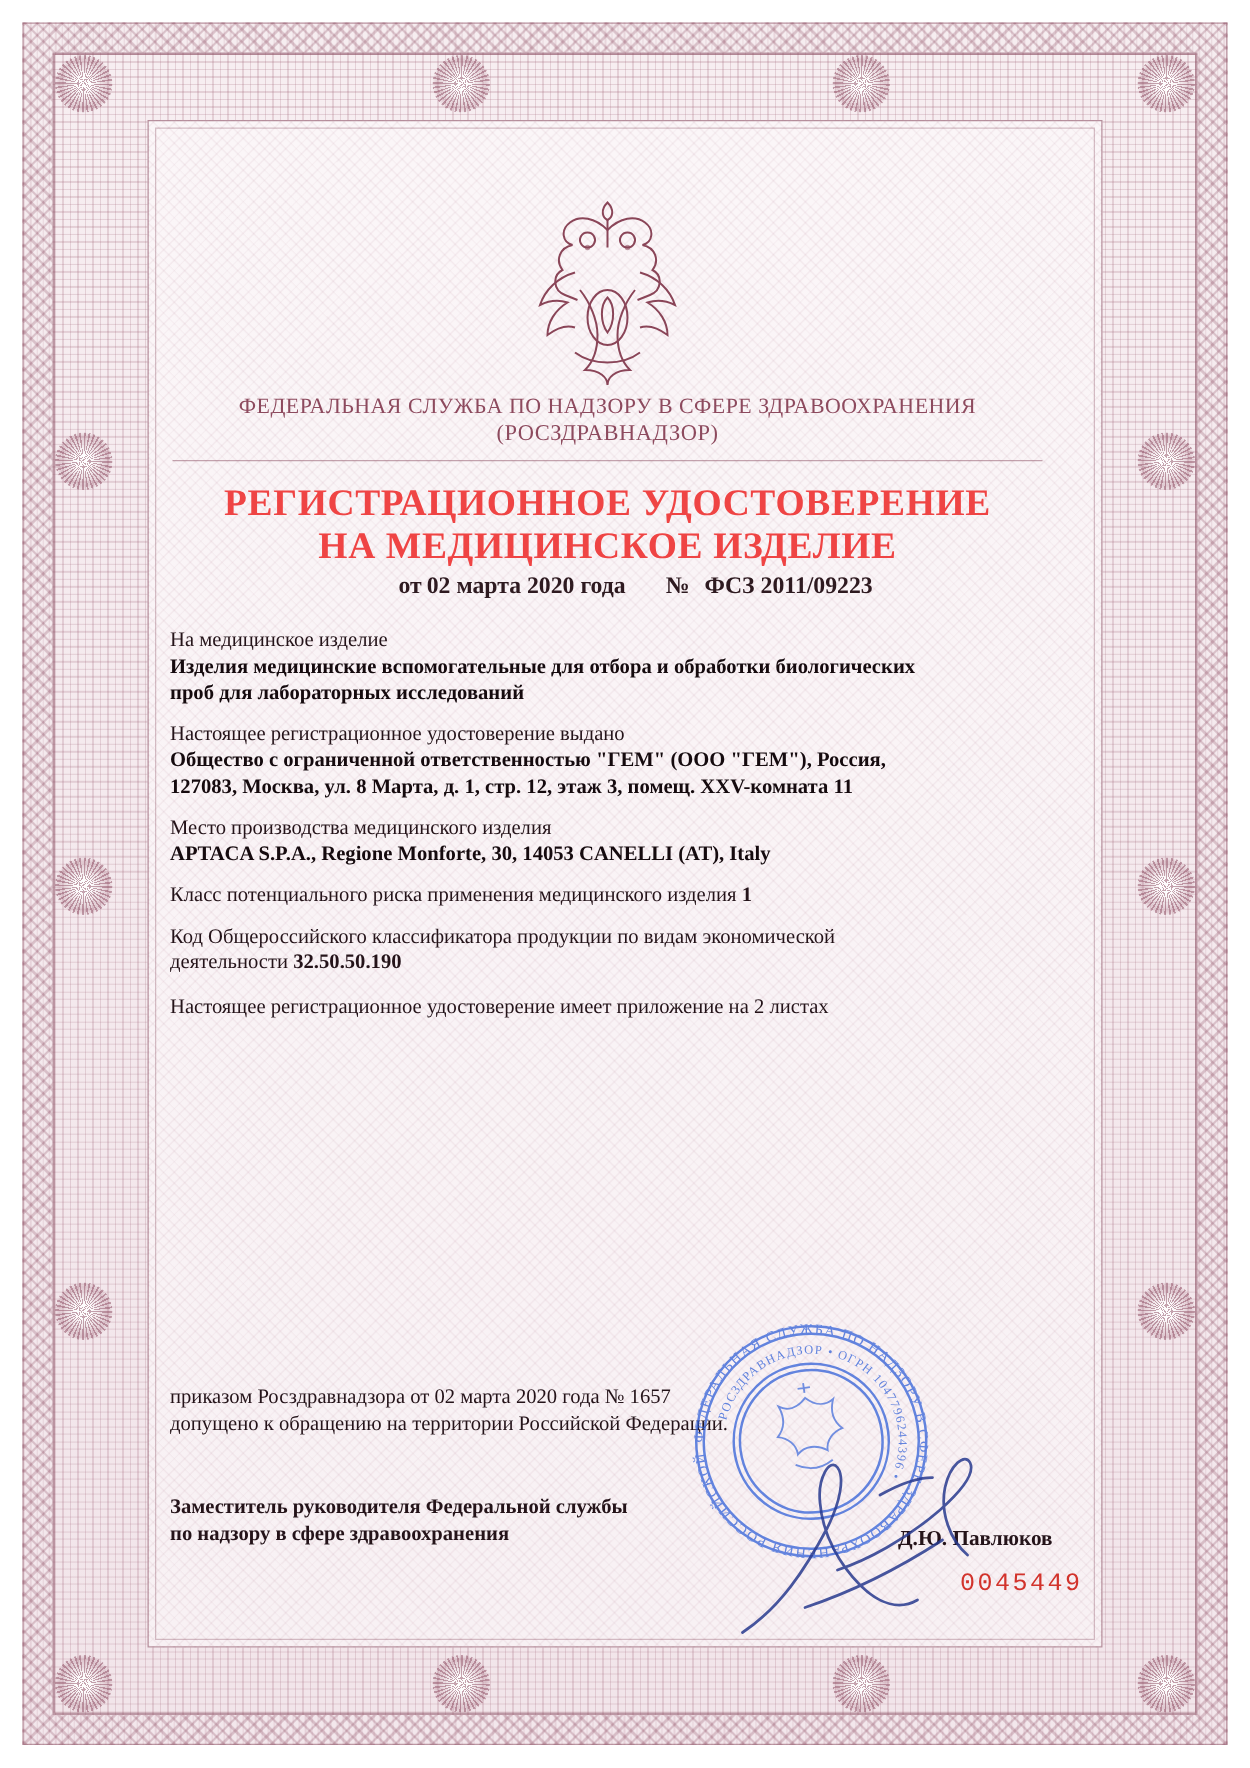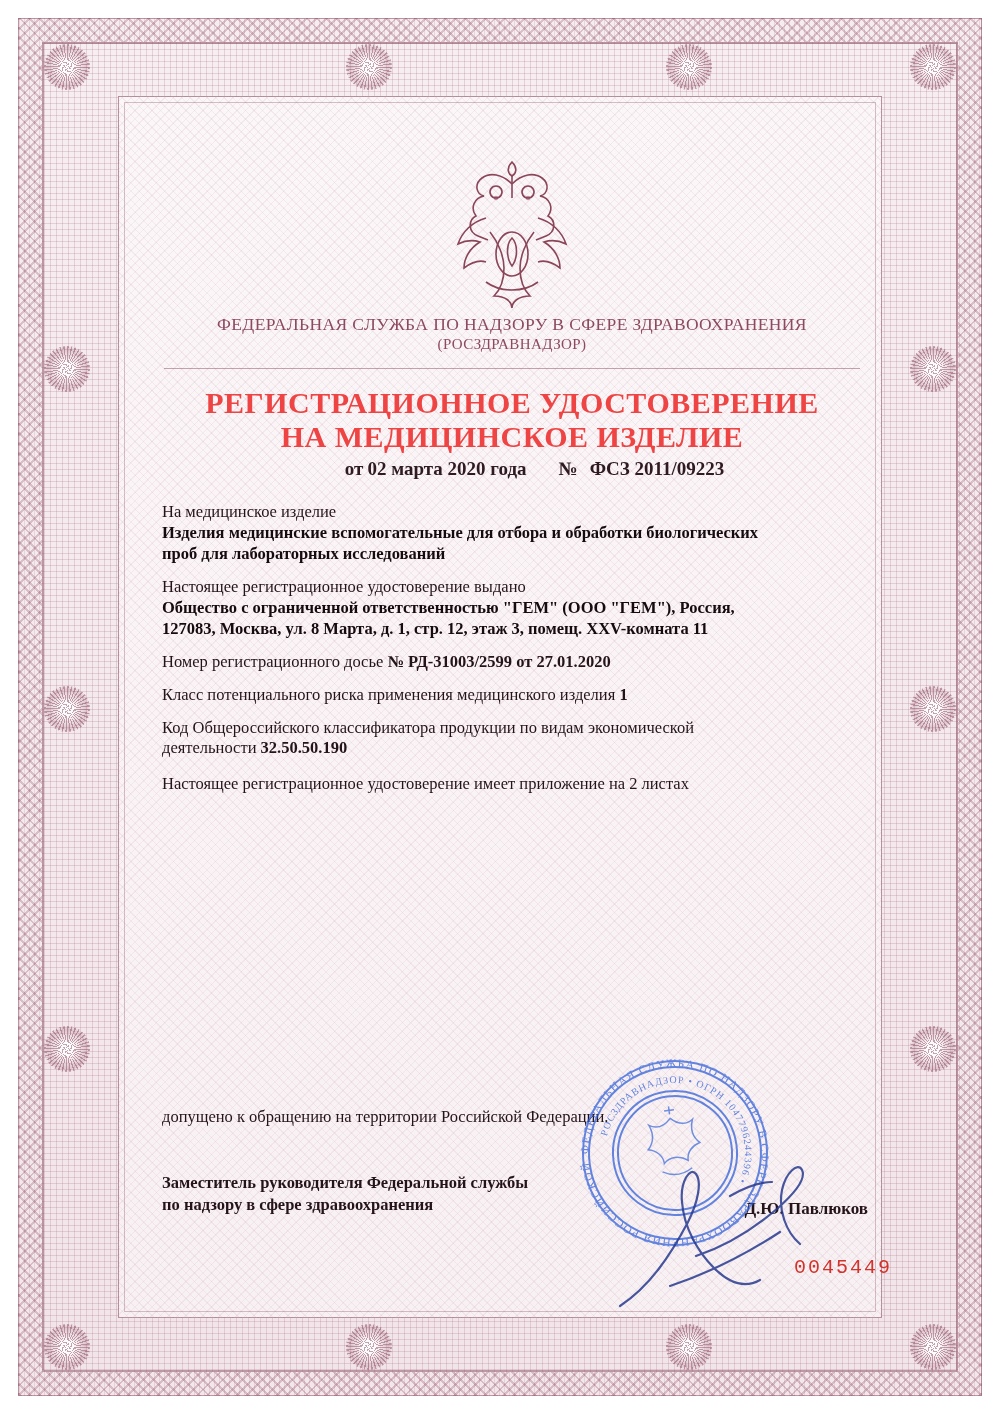--- a/index.html
+++ b/index.html
@@ -70,21 +70,21 @@
   .inner-frame:after {
     content: "";
     position: absolute;
     left: 5px; top: 5px; right: 5px; bottom: 5px;
     border: 1px solid rgba(140,80,100,0.35);
   }
 
   
   .content {
     position: absolute;
-    left: 130px; top: 96px;
+    left: 104px; top: 96px;
     width: 764px; height: 912px;
   }
 
   .emblem {
     position: absolute;
     left: 50%;
     transform: translateX(-50%);
     top: 62px;
     width: 140px;
     height: 150px;
@@ -92,21 +92,21 @@
 
   .org-line {
     position: absolute;
     left: 0; right: 0;
     text-align: center;
     color: #8d4a5e;
     font-variant: small-caps;
     letter-spacing: 0.4px;
   }
   .org1 { top: 218px; font-size: 17.5px; }
-  .org2 { top: 240px; font-size: 15px; }
+  .org2 { top: 240px; font-size: 18px; }
 
   .hr {
     position: absolute;
     left: 34px; right: 34px;
     top: 272px;
     height: 1px;
     background: rgba(140,80,100,0.5);
   }
 
   .title {
@@ -292,27 +292,25 @@
         <div class="val">проб для лабораторных исследований</div>
       </div>
 
       <div class="blk">
         <div class="lab">Настоящее регистрационное удостоверение выдано</div>
         <div class="val">Общество с ограниченной ответственностью "ГЕМ" (ООО "ГЕМ"), Россия,</div>
         <div class="val">127083, Москва, ул. 8 Марта, д. 1, стр. 12, этаж 3, помещ. XXV-комната 11</div>
       </div>
 
 
-
-      <div class="blk">
-        <div class="lab">
-          <span>Номер регистрационного досье</span>
-          <span class="inline-val">№ РД-31003/2599 от 27.01.2020</span>
-        </div>
-      </div>
+      <div class="blk">
+        <div class="lab">Место производства медицинского изделия</div>
+        <div class="val">APTACA S.P.A., Regione Monforte, 30, 14053 CANELLI (AT), Italy</div>
+      </div>
+
 
       <div class="blk">
         <div class="lab">
           <span>Класс потенциального риска применения медицинского изделия</span>
           <span class="inline-val">1</span>
         </div>
       </div>
 
       <div class="blk">
         <div class="lab">Код Общероссийского классификатора продукции по видам экономической</div>
@@ -322,20 +320,21 @@
         </div>
       </div>
 
       <div class="blk" style="margin-top:16px;">
         <div class="lab">Настоящее регистрационное удостоверение имеет приложение на 2 листах</div>
       </div>
 
     </div>
 
     <div class="footer">
+      <div class="order-line">приказом Росздравнадзора от 02 марта 2020 года № 1657</div>
       <div class="order-line">допущено к обращению на территории Российской Федерации.</div>
 
       <div class="sign-block">
         <div>Заместитель руководителя Федеральной службы</div>
         <div>по надзору в сфере здравоохранения</div>
         <div class="signer">Д.Ю. Павлюков</div>
       </div>
     </div>
 
     <div class="serial">0045449</div>

